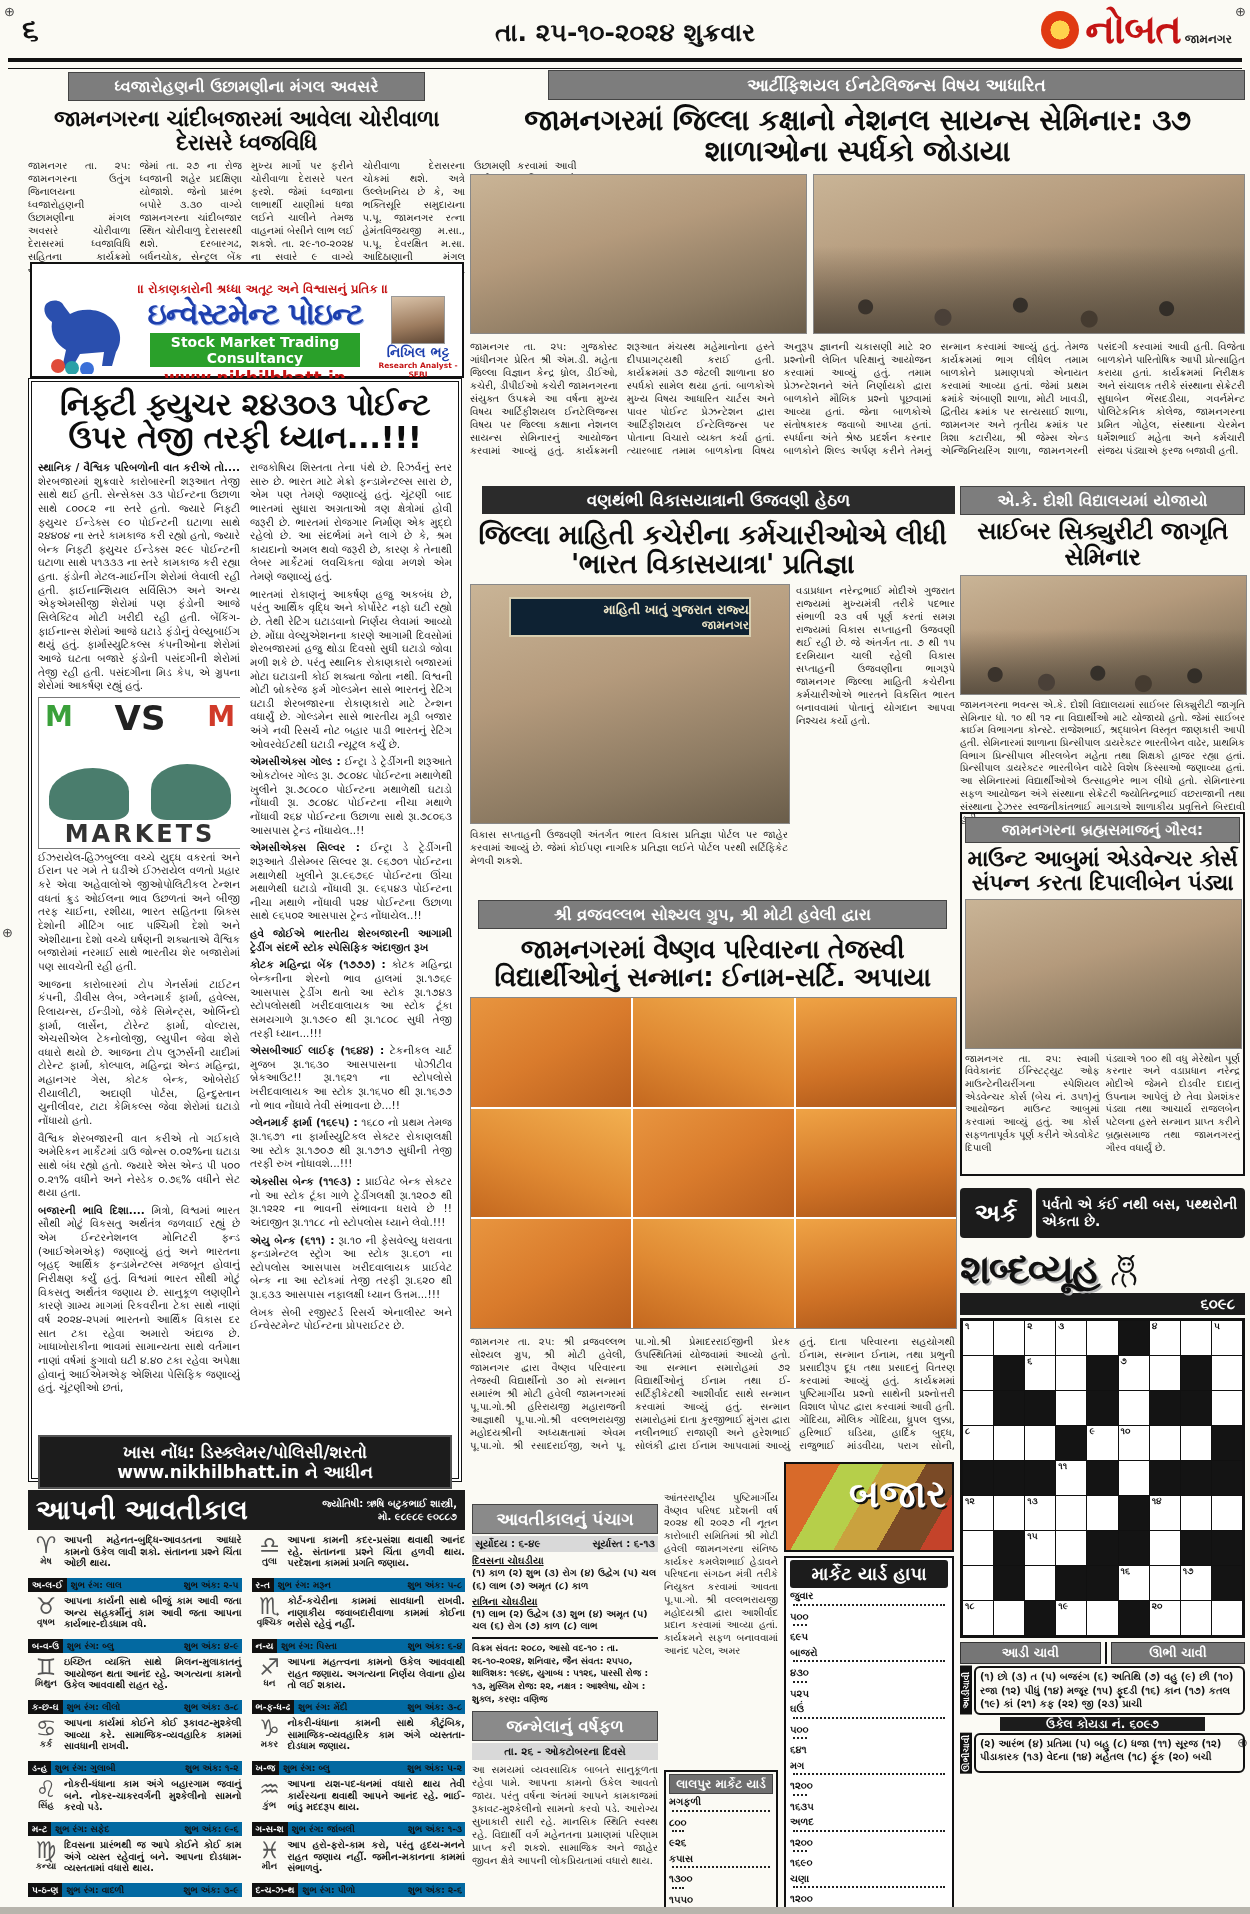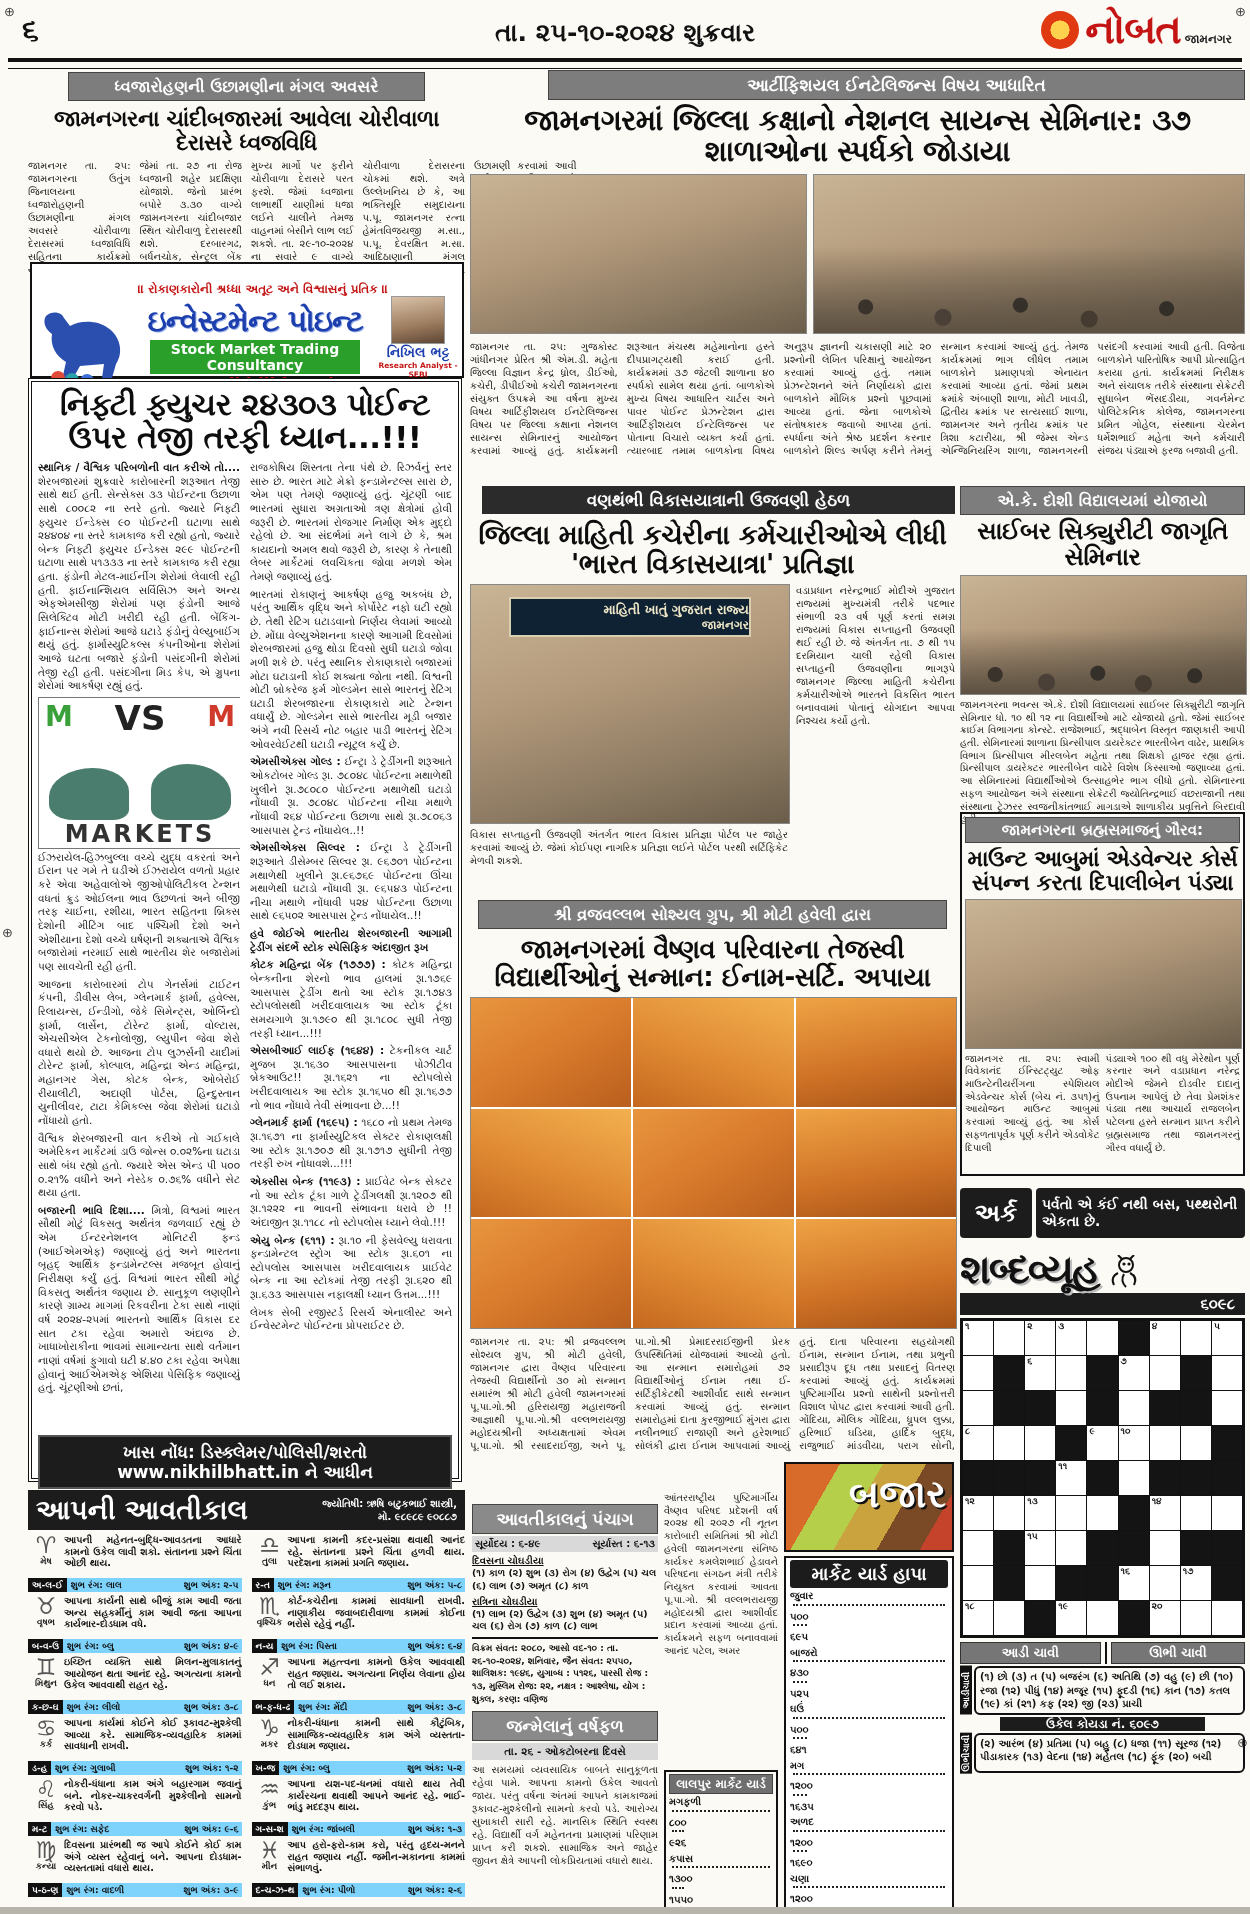--- a/index.html
+++ b/index.html
@@ -52,21 +52,21 @@
     font-size:9px;font-weight:bold;padding:2px 1px;text-align:center;}
   .solbox{border:2px solid #111;border-radius:6px;font-size:10px;font-weight:bold;
     padding:2px 4px;line-height:1.35;flex:1;margin-left:2px;}
   
   .zgrid{display:grid;grid-template-columns:1fr 1fr;column-gap:10px;}
   .zcell{height:61px;position:relative;}
   .ztop{display:flex;height:44px;overflow:hidden;}
   .zicon{width:36px;text-align:center;font-size:23px;color:#555;line-height:1;}
   .zsign{display:block;font-size:9px;font-weight:bold;color:#222;}
   .ztext{flex:1;font-size:9.6px;font-weight:bold;line-height:1.22;text-align:justify;}
-  .zbar{display:flex;align-items:center;height:14px;background:#7dd3fc;font-size:9px;font-weight:bold;}
+  .zbar{display:flex;align-items:center;height:14px;background:#0369a1;font-size:9px;font-weight:bold;}
   .zlet{background:#111;color:#fff;padding:0 4px;margin-right:4px;height:14px;line-height:14px;white-space:nowrap;}
   .znum{margin-left:auto;padding-right:3px;white-space:nowrap;}
   .regmark{position:absolute;font-size:13px;color:#444;}
   .sp{margin:0 0 4px 0;}
   .leadb{font-weight:bold;}
 </style>
 </head>
 <body>
 
 <div class="page">
@@ -87,21 +87,21 @@
   <div class="abs" style="left:8px;right:8px;top:58px;height:6px;border-top:4px solid #111;border-bottom:1px solid #111;"></div>
 
   <div class="abs" style="left:28px;top:72px;width:437px;">
     <div class="gbar" style="margin:0 40px;font-size:16px;padding:4px 0;">ધ્વજારોહણની ઉછામણીના મંગલ અવસરે</div>
     <div class="hl" style="font-size:22px;margin:6px 0 4px 0;">જામનગરના ચાંદીબજારમાં આવેલા ચોરીવાળા દેરાસરે ધ્વજવિધિ</div>
     <div class="bt jc cols" style="column-count:4;height:128px;font-size:10px;">જામનગર તા. ૨૫: જામનગરના ઉતુંગ જિનાલયના ધ્વજારોહણની ઉછામણીના મંગલ અવસરે ચોરીવાળા દેરાસરમાં ધ્વજાવિધિ સહિતના કાર્યક્રમો યોજવામાં આવ્યા છે. જેમાં તા. ૨૭ ના રોજ ધ્વજાની શહેર પ્રદક્ષિણા યોજાશે. જેનો પ્રારંભ બપોરે ૩.૩૦ વાગ્યે જામનગરના ચાંદીબજાર સ્થિત ચોરીવાળુ દેરાસરથી થશે. દરબારગઢ, બર્ધનચોક, સેન્ટ્રલ બેંક સહિતના નગરના વિવિધ મુખ્ય માર્ગો પર ફરીને ચોરીવાળા દેરાસરે પરત ફરશે. જેમાં ધ્વજાના લાભાર્થી યાણીમાં ધજા લઈને ચાલીને તેમજ વાહનમાં બેસીને લાભ લઈ શકશે. તા. ૨૯-૧૦-૨૦૨૪ ના સવારે ૯ વાગ્યે ધ્વજાની વિધિ શ્રી ચોરીવાળા દેરાસરના ચોકમાં થશે. અત્રે ઉલ્લેખનિય છે કે, આ ભક્તિસૂરિ સમુદાયના પ.પૂ. જામનગર રત્ના હેમંતવિજયજી મ.સા., પ.પૂ. દેવરક્ષિત મ.સા. આદિઠાણાની મંગલ નિશ્રામાં ધ્વજાની ઉછામણી કરવામાં આવી હતી. વધુ વિગત માટે નવીનભાઈ ઝવેરી મો. ૯૪૨૬૨ ૦૩૮૦૭ અથવા ભૂપેન્દ્રભાઈ પારેખ (મો. ૯૮૨૫૧ ૩૫૪૨૯) નો સંપર્ક કરવો.</div>
   </div>
 
   <div class="abs" style="left:30px;top:262px;width:430px;height:112px;border:2px solid #111;background:#fff;">
     <div class="ctr bold" style="color:#c41414;font-size:12px;margin-top:18px;padding-left:32px;">॥ રોકાણકારોની શ્રધ્ધા અતૂટ અને વિશ્વાસનું પ્રતિક ॥</div>
-    <div style="display:flex;align-items:center;">
+    <div style="display:flex;align-items:flex-start;">
       <div style="width:104px;position:relative;">
         <svg width="100" height="78" viewBox="0 0 100 78">
           <path d="M14 8 C20 2 30 4 32 10 L38 18 C48 12 66 12 76 20 C88 28 92 44 84 56 L80 70 L70 70 L72 56 L48 58 L40 72 L30 72 L34 54 C24 48 18 38 20 26 C14 22 10 14 14 8 Z" fill="#2a4fae"></path>
           <circle cx="26" cy="70" r="7" fill="#e04b3a"></circle>
           <circle cx="40" cy="72" r="7" fill="#2aa0a8"></circle>
           <circle cx="55" cy="73" r="7" fill="#3a6fd8"></circle>
         </svg>
       </div>
       <div style="flex:1;text-align:center;">
         <div style="font-size:30px;font-weight:bold;color:#1d3fae;text-shadow:1px 1px 0 #9ab0e8;letter-spacing:-1px;">ઇન્વેસ્ટમેન્ટ પોઇન્ટ</div>

